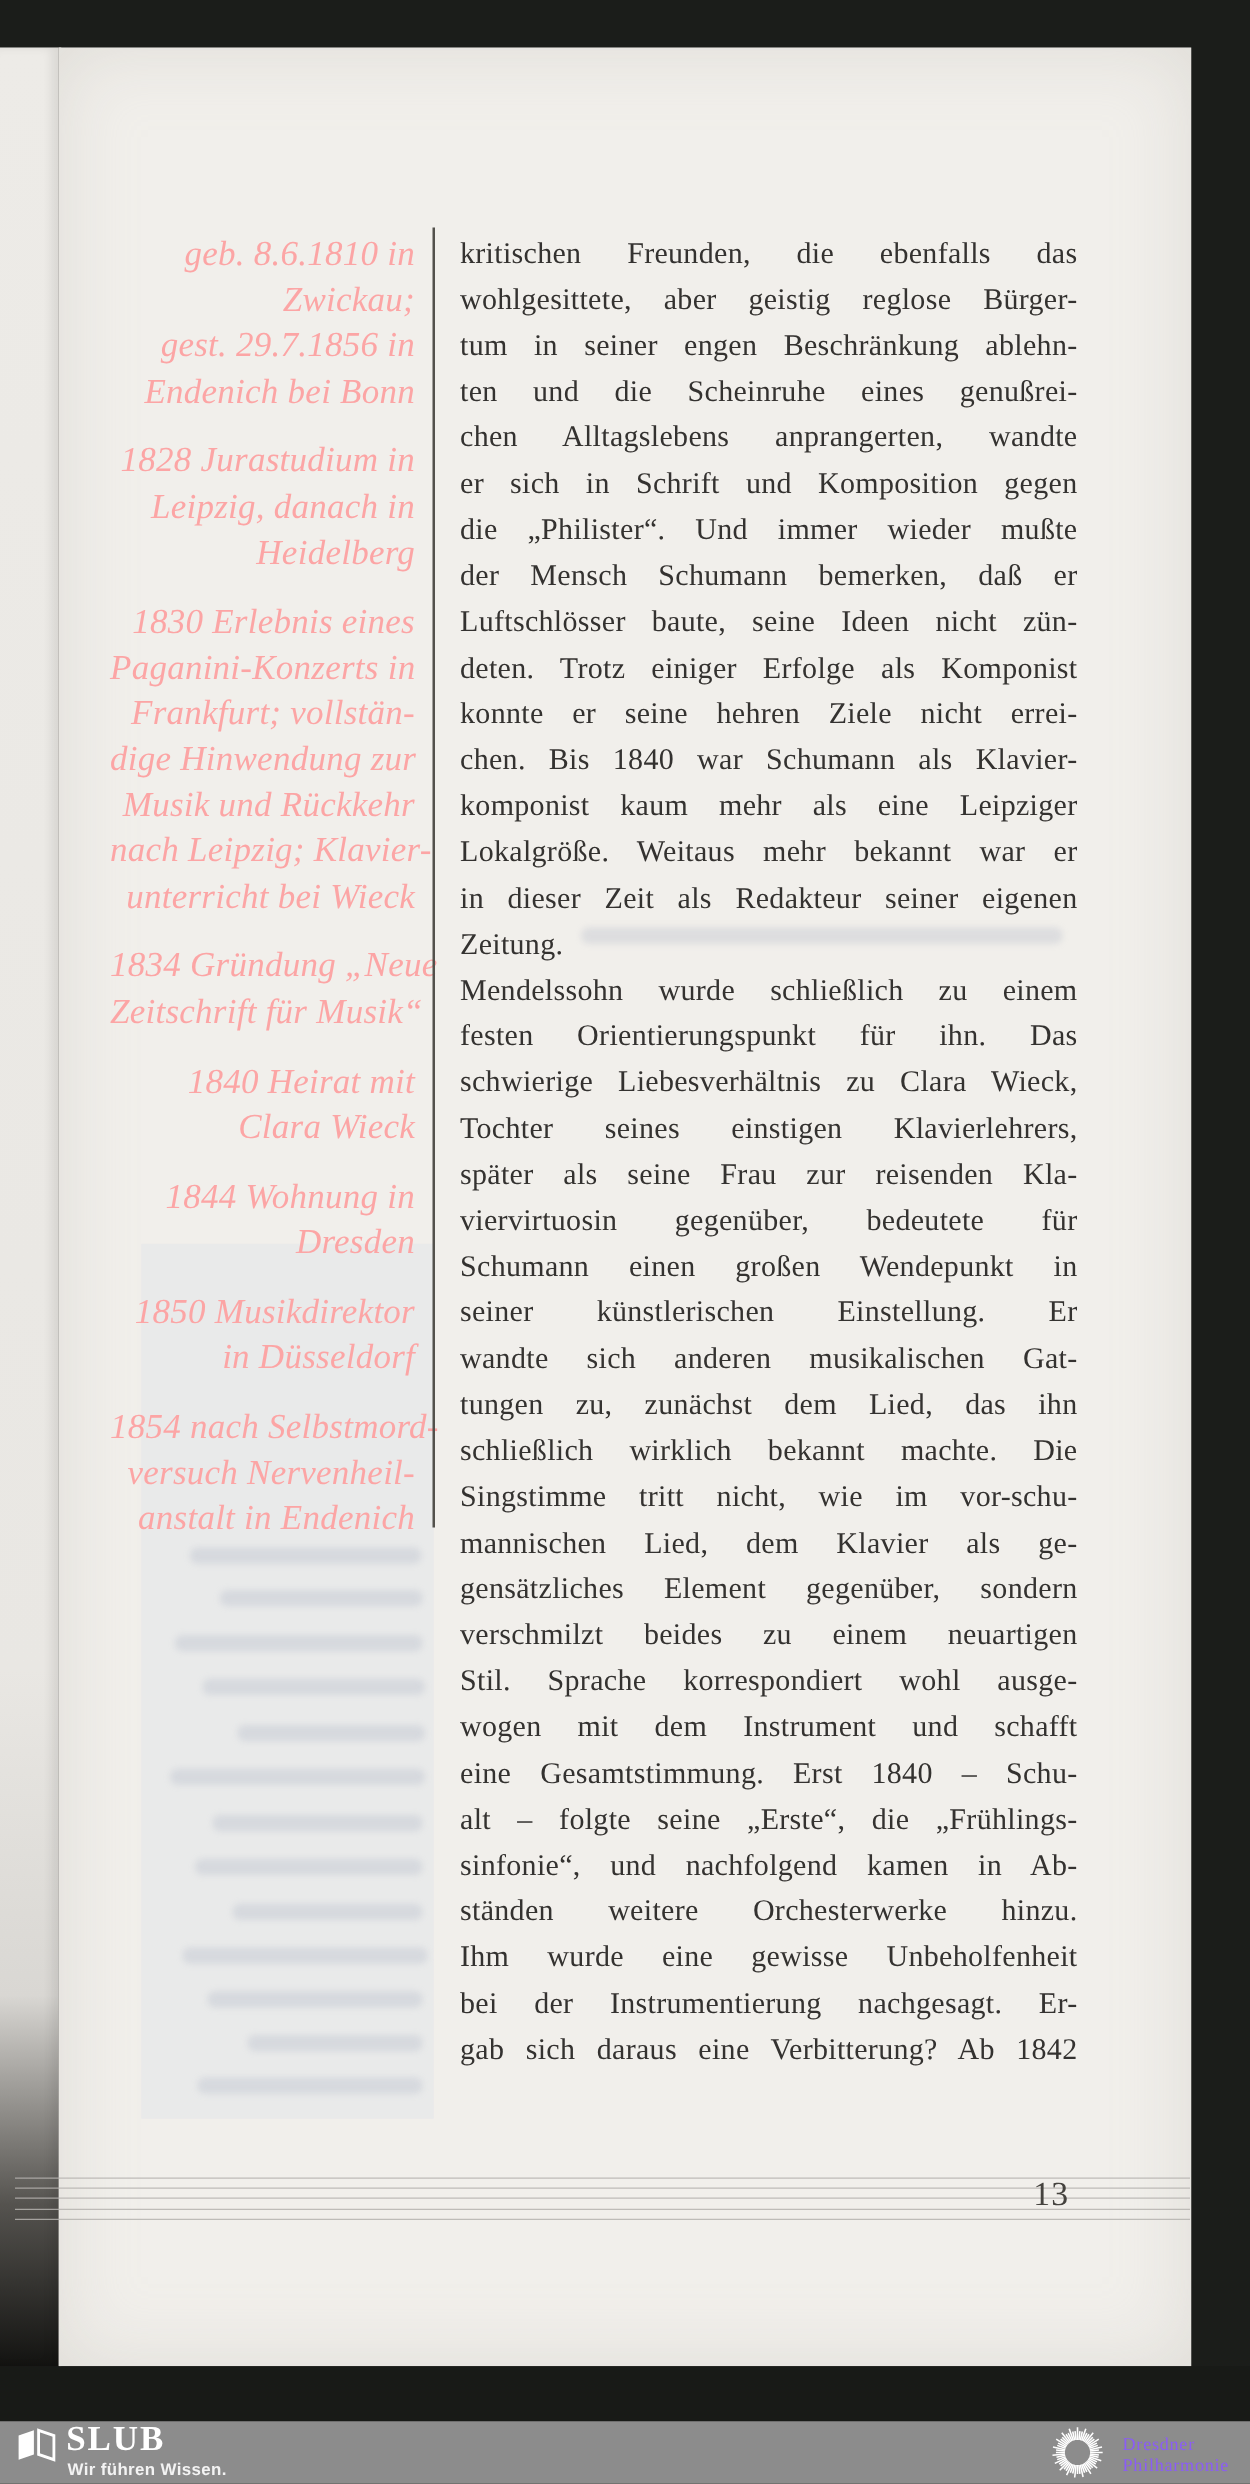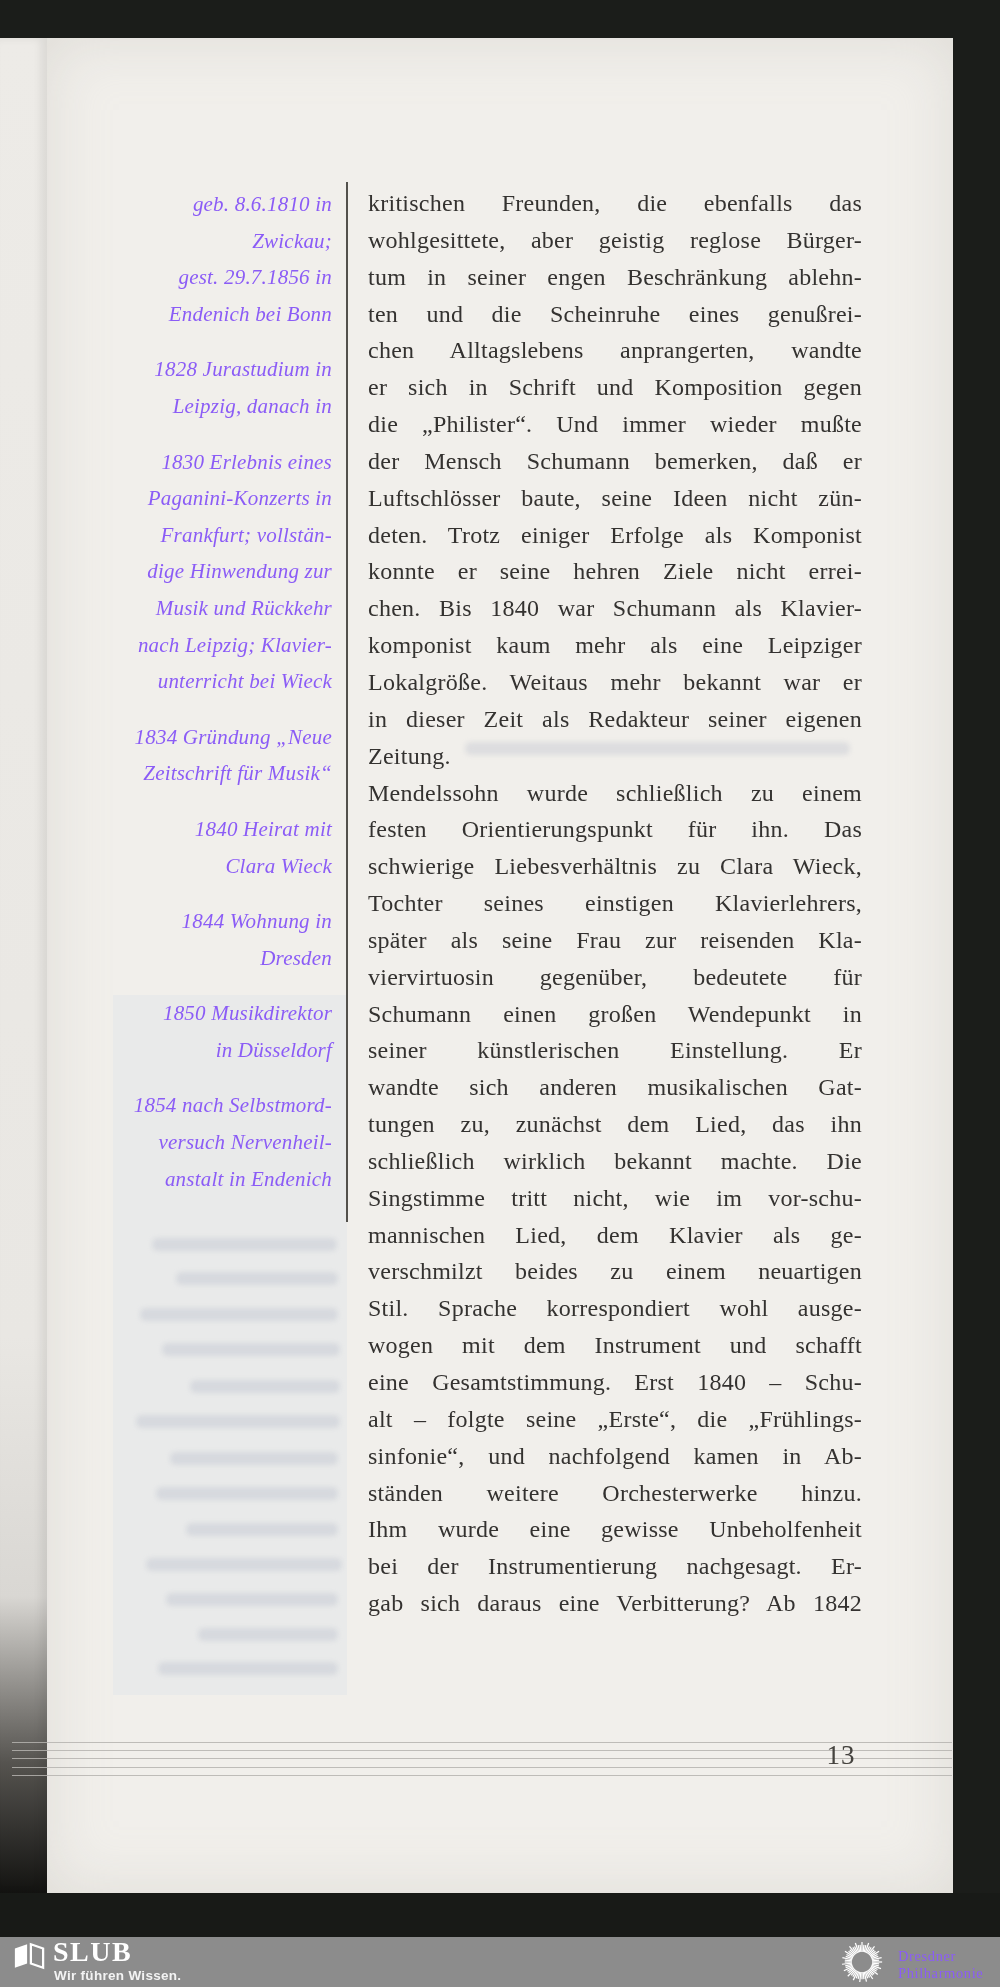--- a/index.html
+++ b/index.html
@@ -16,21 +16,21 @@
   }
   .left-strip{
     position:absolute;left:0;top:38px;width:47px;height:1855px;
     background:linear-gradient(180deg,#edebe7 0%,#e9e7e3 70%,#d9d7d3 84%,#55534f 93%,#131311 100%);
     border-right:2px solid #c9c7c3;
     box-shadow:inset -6px 0 8px rgba(0,0,0,.08);
   }
   
   .sidebar{
     position:absolute;left:88px;top:186px;width:244px;
-    font-style:italic;font-size:21px;color:#8b5cf6;
+    font-style:italic;font-size:28px;color:#fca5a5;
     text-align:right;letter-spacing:.2px;
   }
   .sb-block{margin-bottom:19px;}
   .sb-line{line-height:36.6px;height:36.6px;white-space:nowrap;}
   .divider{
     position:absolute;left:346px;top:182px;width:2px;height:1040px;
     background:#53514c;
   }
   .maintext{
     position:absolute;left:368px;top:185px;width:494px;
@@ -111,20 +111,21 @@
 <div class="sidebar">
     <div class="sb-block">
       <div class="sb-line">geb. 8.6.1810 in</div>
       <div class="sb-line">Zwickau;</div>
       <div class="sb-line">gest. 29.7.1856 in</div>
       <div class="sb-line">Endenich bei Bonn</div>
     </div>
     <div class="sb-block">
       <div class="sb-line">1828 Jurastudium in</div>
       <div class="sb-line">Leipzig, danach in</div>
+      <div class="sb-line">Heidelberg</div>
     </div>
     <div class="sb-block">
       <div class="sb-line">1830 Erlebnis eines</div>
       <div class="sb-line">Paganini-Konzerts in</div>
       <div class="sb-line">Frankfurt; vollstän-</div>
       <div class="sb-line">dige Hinwendung zur</div>
       <div class="sb-line">Musik und Rückkehr</div>
       <div class="sb-line">nach Leipzig; Klavier-</div>
       <div class="sb-line">unterricht bei Wieck</div>
     </div>
@@ -176,20 +177,21 @@
     <div class="ml">Tochter seines einstigen Klavierlehrers,</div>
     <div class="ml">später als seine Frau zur reisenden Kla-</div>
     <div class="ml">viervirtuosin gegenüber, bedeutete für</div>
     <div class="ml">Schumann einen großen Wendepunkt in</div>
     <div class="ml">seiner künstlerischen Einstellung. Er</div>
     <div class="ml">wandte sich anderen musikalischen Gat-</div>
     <div class="ml">tungen zu, zunächst dem Lied, das ihn</div>
     <div class="ml">schließlich wirklich bekannt machte. Die</div>
     <div class="ml">Singstimme tritt nicht, wie im vor-schu-</div>
     <div class="ml">mannischen Lied, dem Klavier als ge-</div>
+    <div class="ml">gensätzliches Element gegenüber, sondern</div>
     <div class="ml">verschmilzt beides zu einem neuartigen</div>
     <div class="ml">Stil. Sprache korrespondiert wohl ausge-</div>
     <div class="ml">wogen mit dem Instrument und schafft</div>
     <div class="ml">eine Gesamtstimmung. Erst 1840 – Schu-</div>
     <div class="ml">alt – folgte seine „Erste“, die „Frühlings-</div>
     <div class="ml">sinfonie“, und nachfolgend kamen in Ab-</div>
     <div class="ml">ständen weitere Orchesterwerke hinzu.</div>
     <div class="ml">Ihm wurde eine gewisse Unbeholfenheit</div>
     <div class="ml">bei der Instrumentierung nachgesagt. Er-</div>
     <div class="ml">gab sich daraus eine Verbitterung? Ab 1842</div>

